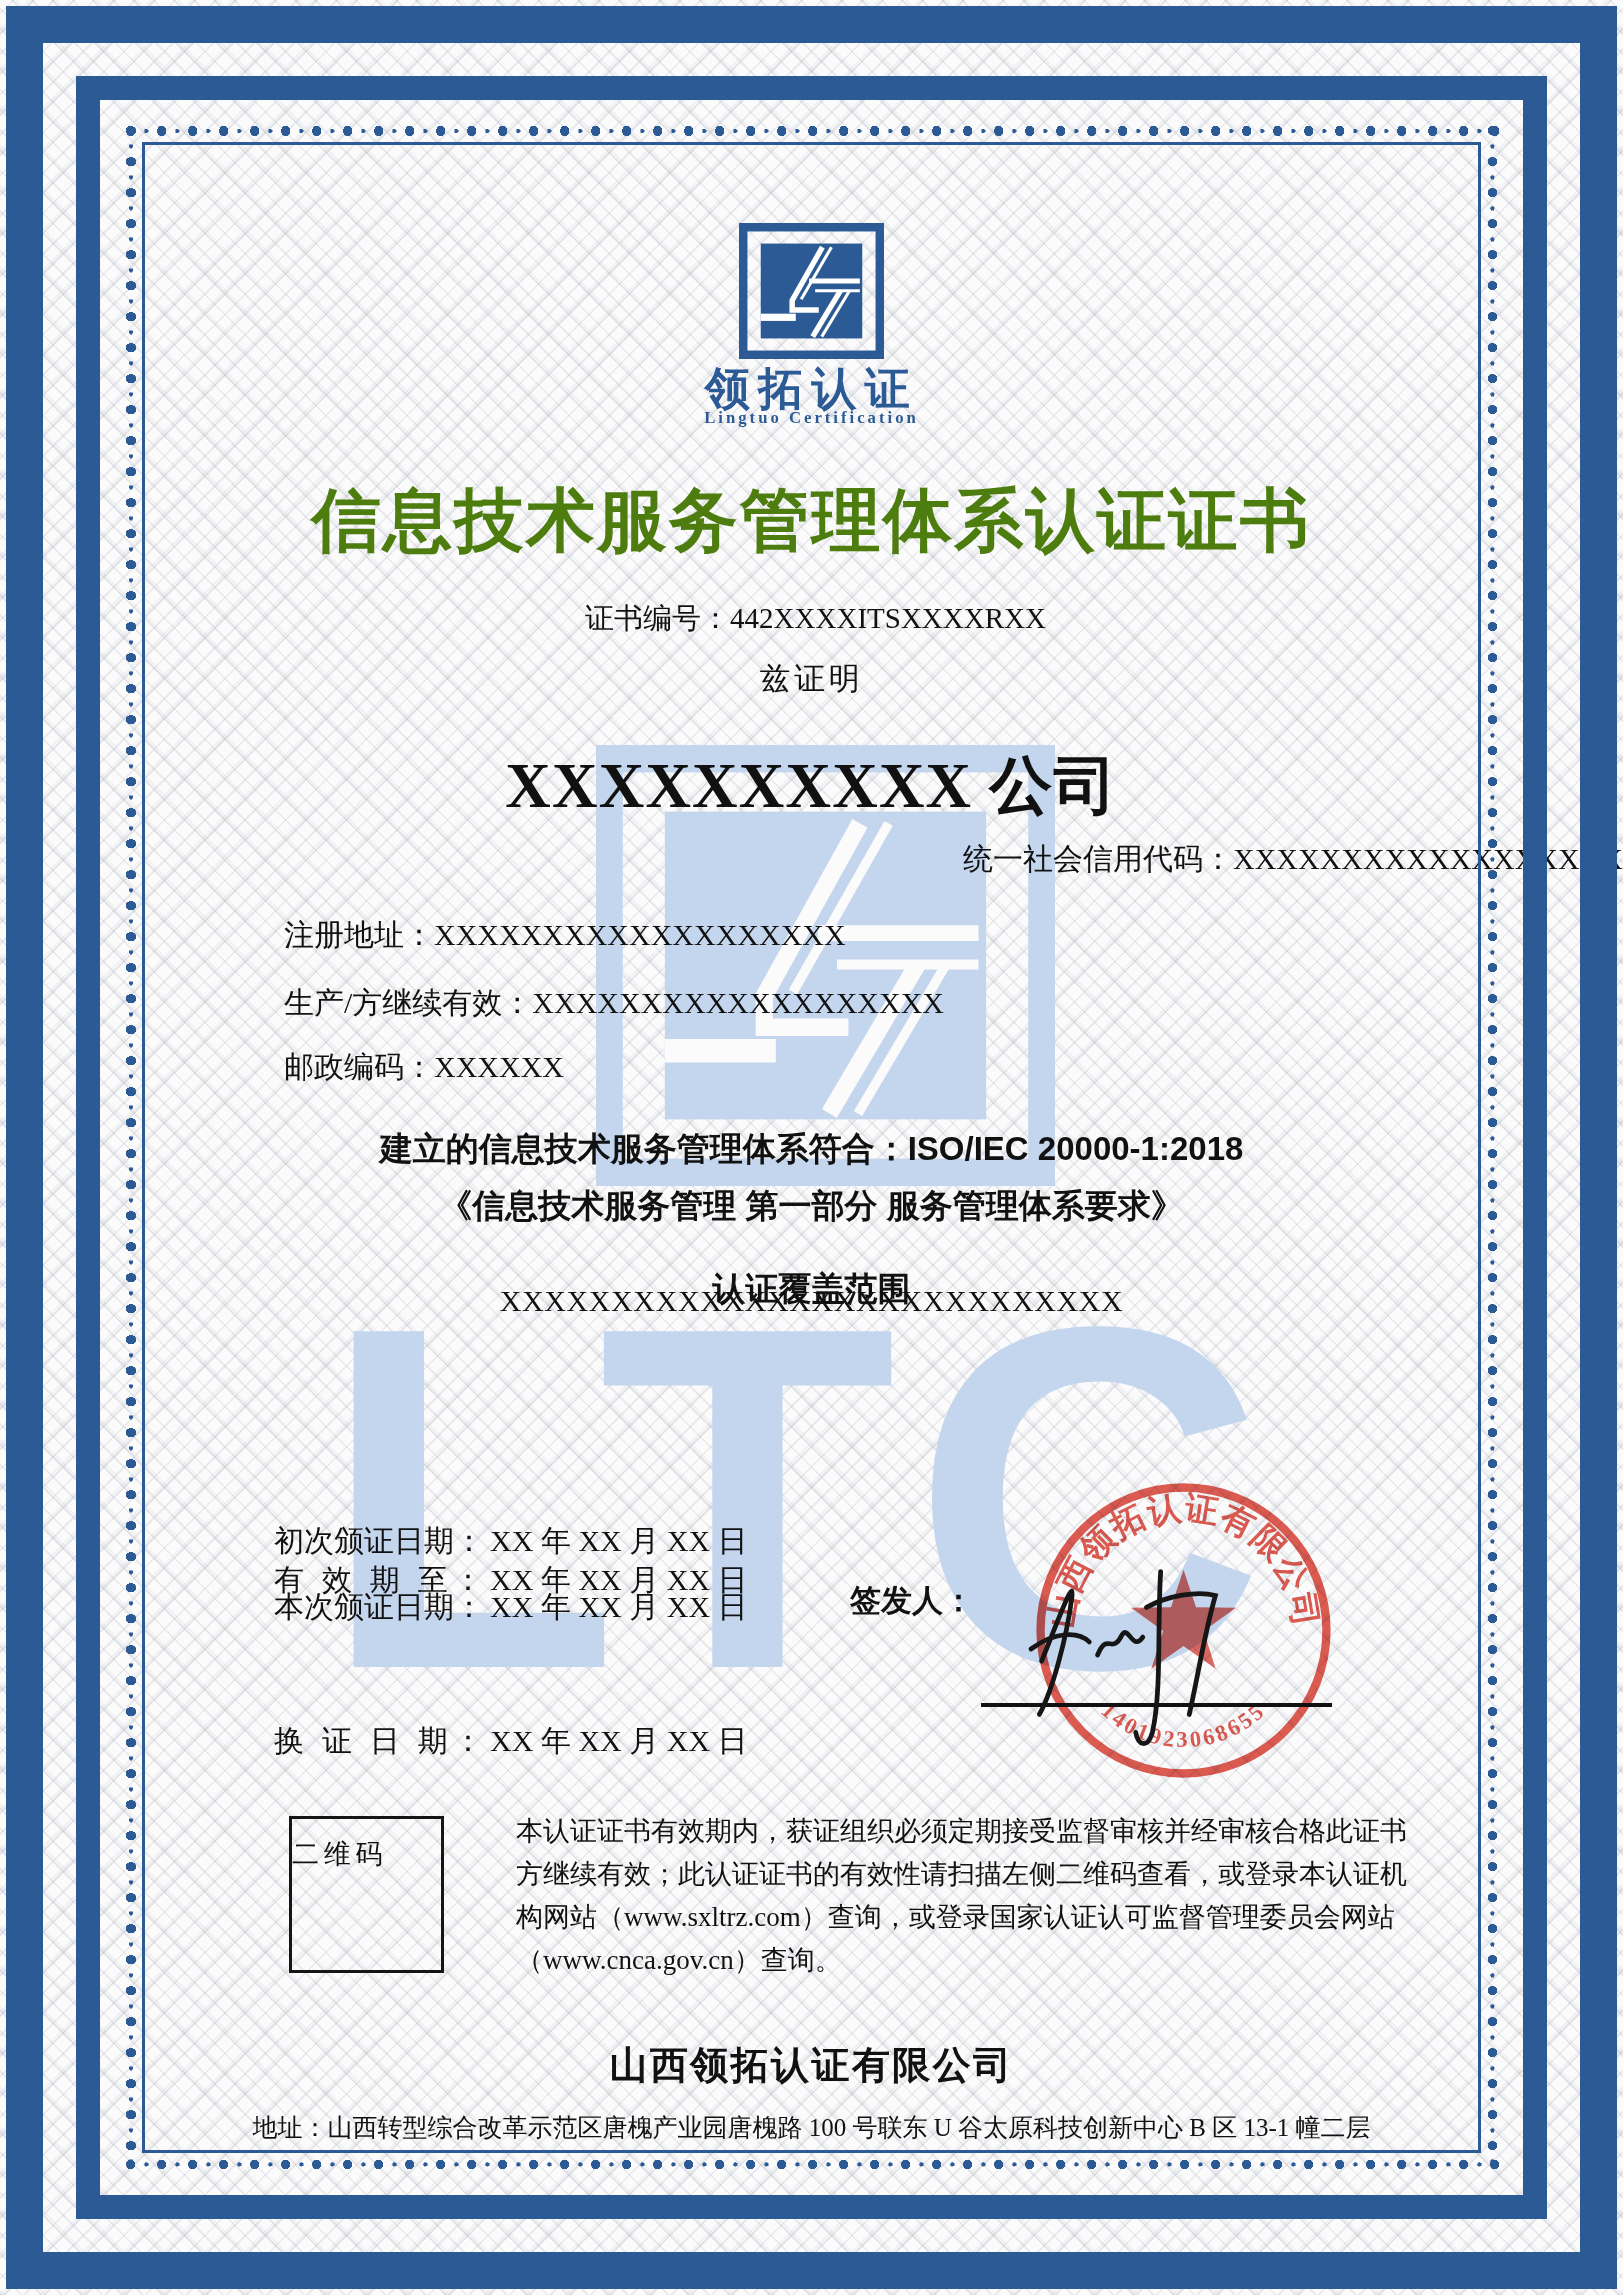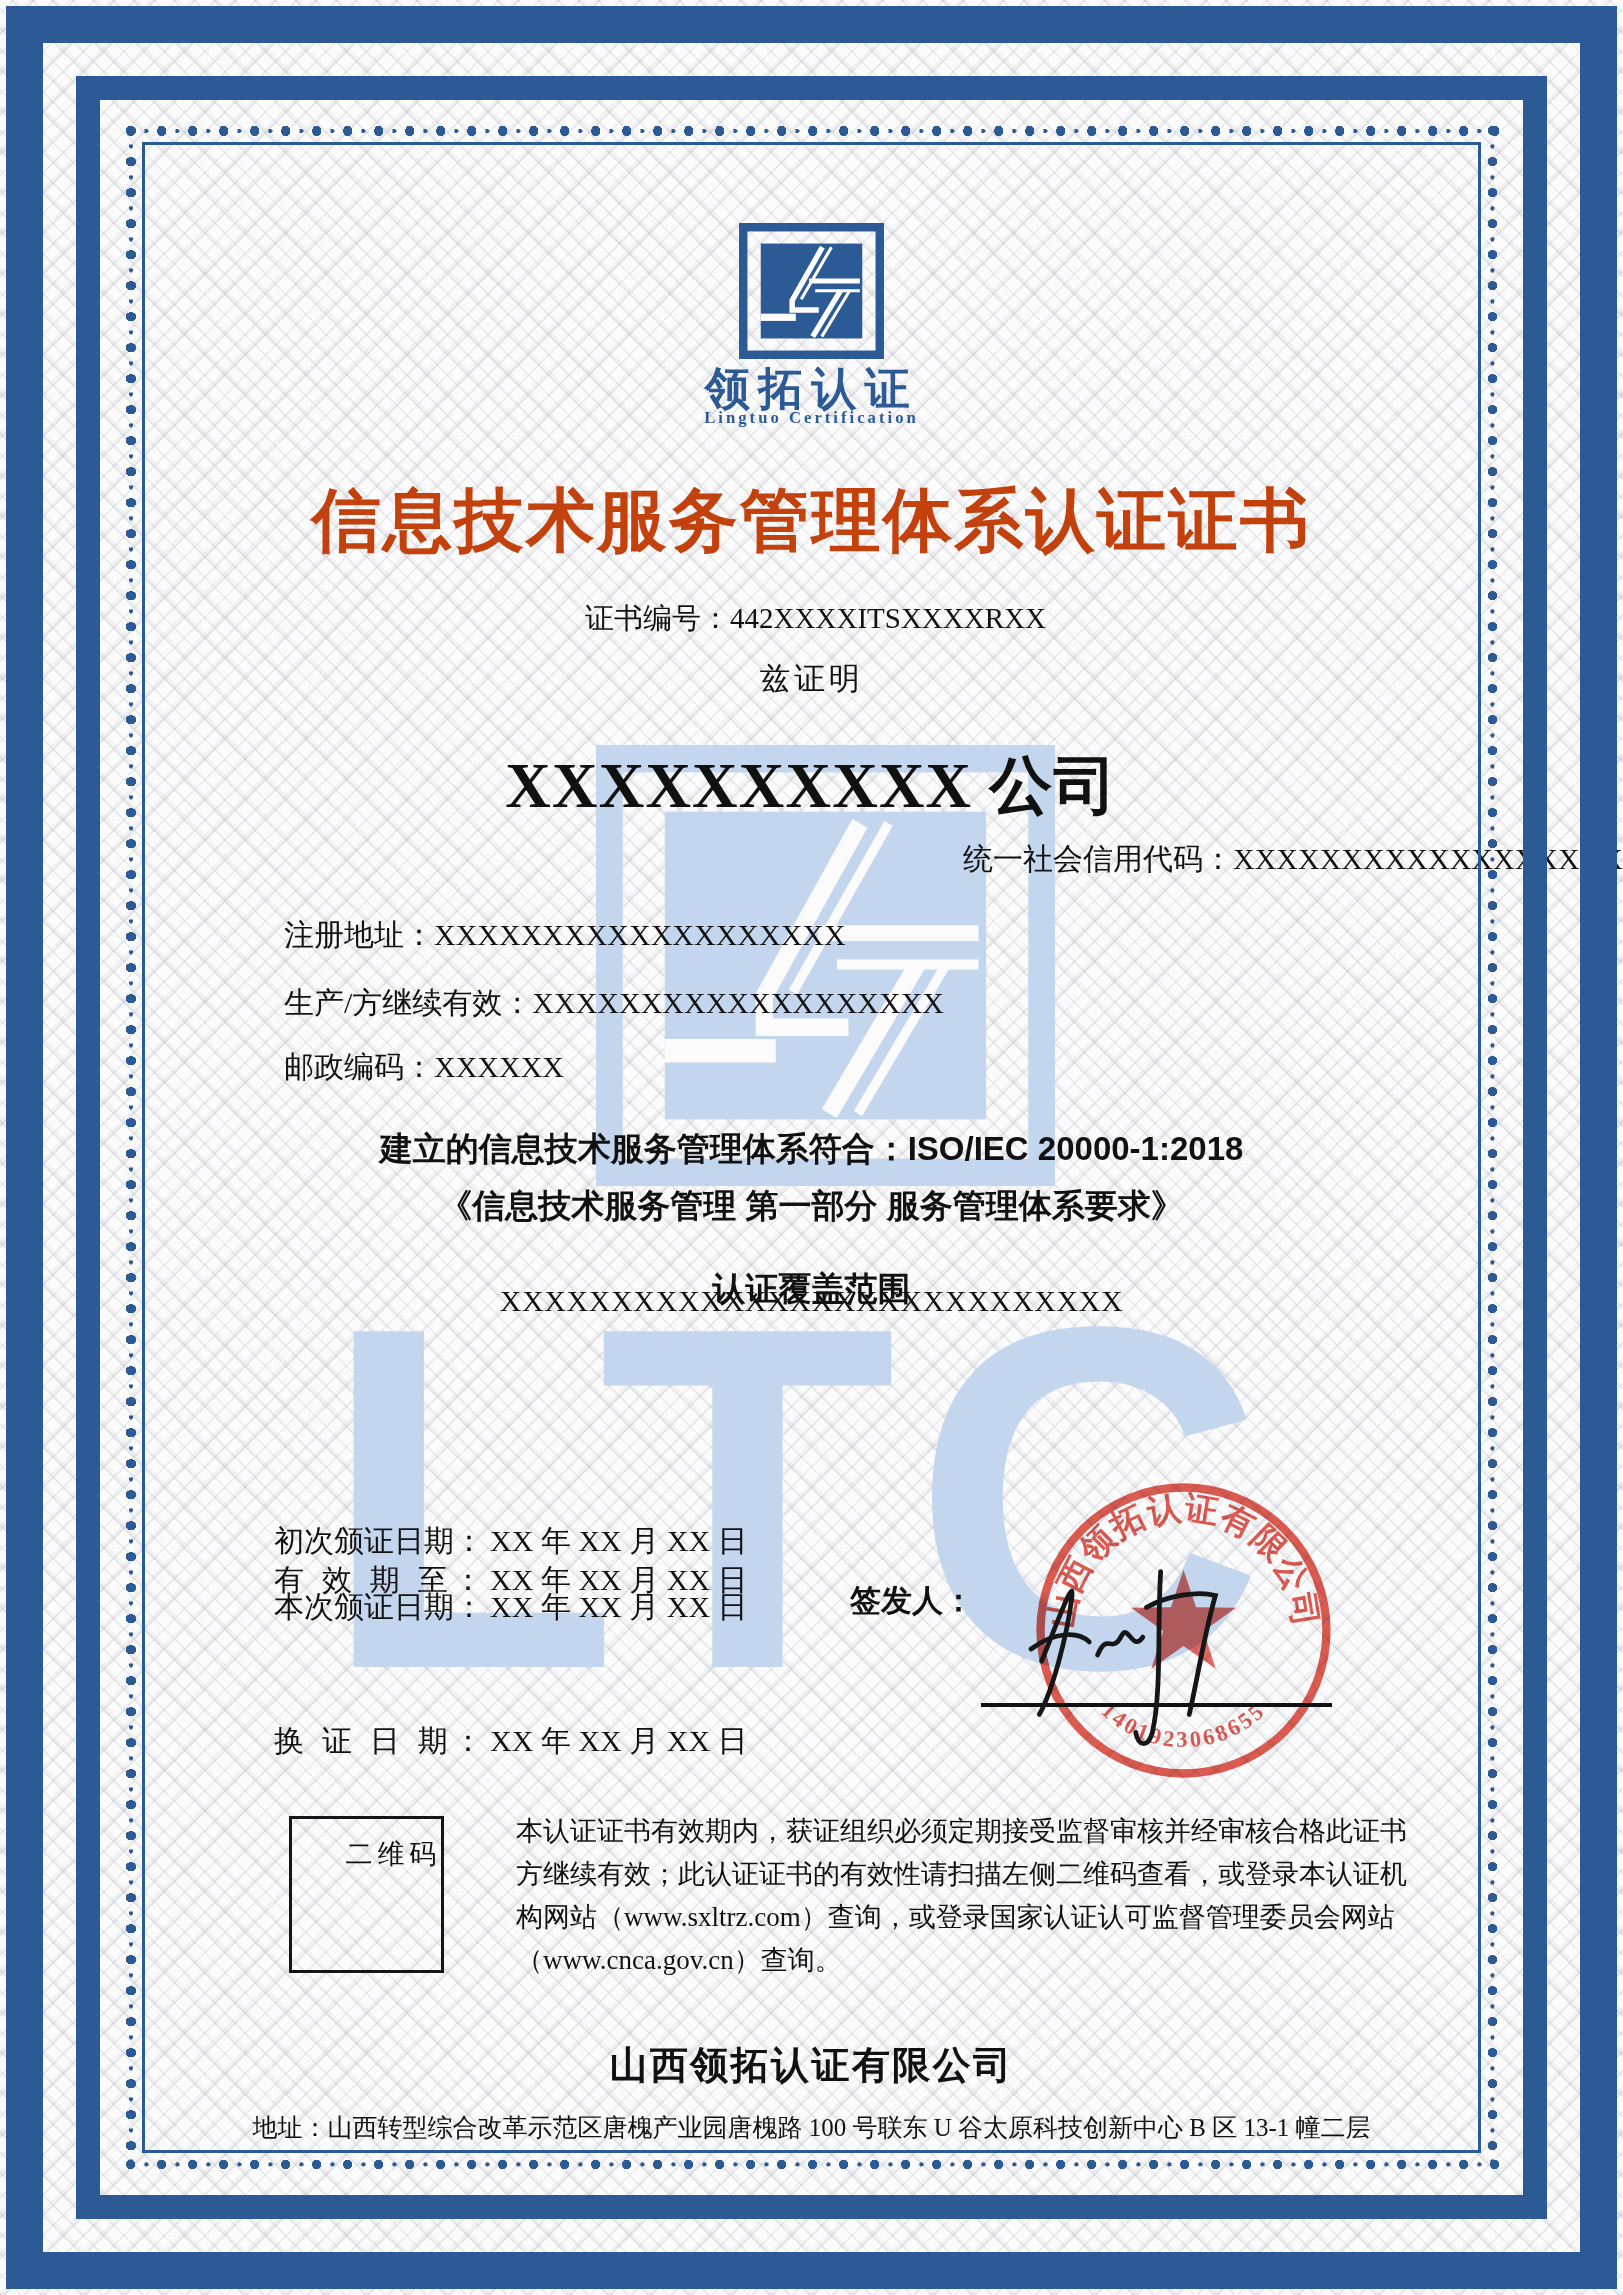--- a/index.html
+++ b/index.html
@@ -45,41 +45,41 @@
     font-weight:700;font-size:488px;line-height:.73;letter-spacing:15.5px;color:#c4d6ee;
   }
   .wm-logo{left:596px;top:745px;width:459px;height:441px;color:#c4d6ee;}
   
   .abs{position:absolute;z-index:2;}
   .centered{left:0;right:0;text-align:center;}
   .logo-box{left:739px;top:223px;width:145px;height:136px;color:#2b5a94;}
   .logo-cn{top:359px;font-size:45px;font-weight:700;color:#2b5a94;letter-spacing:8.3px;}
   .logo-en{top:408px;font-size:16.7px;font-weight:700;color:#2b5a94;letter-spacing:3px;}
   .title{top:475px;font-size:69px;font-weight:900;letter-spacing:2.4px;
-         font-family:"Liberation Sans","DejaVu Sans",sans-serif;color:#c2410c;}
+         font-family:"Liberation Sans","DejaVu Sans",sans-serif;color:#4d7c0f;}
   .certno{top:599px;font-size:29px;padding-left:8px;}
   .attest{top:658px;font-size:31px;letter-spacing:3.6px;}
   .company{top:743px;font-size:63px;font-weight:700;letter-spacing:1.2px;}
   .credit{left:424px;top:839px;font-size:30px;white-space:nowrap;}
   .fieldrow{left:284px;font-size:30px;white-space:nowrap;}
   .row-reg{top:915px;} .row-op{top:983px;} .row-post{top:1047px;}
   .std{font-weight:700;font-family:"Liberation Sans","DejaVu Sans",sans-serif;font-size:33px;}
   .std1{top:1127px;} .std2{top:1184px;}
   .scope-h{top:1267px;font-size:33px;font-weight:700;font-family:"Liberation Sans","DejaVu Sans",sans-serif;}
   .scope-v{top:1284px;font-size:30px;letter-spacing:0.6px;}
   .daterow{left:274px;font-size:30px;white-space:nowrap;}
   .daterow .dlabel{display:inline-block;width:209px;text-align-last:justify;text-align:justify;}
   .daterow .dvalue{margin-left:7.1px;}
   .dr1{top:1521px;} .dr2{top:1587px;} .dr3{top:1560px;} .dr4{top:1721px;}
   .issuer{left:850px;top:1580px;font-size:31px;font-weight:700;z-index:4;}
   .sigline{left:981px;top:1703px;width:351px;height:4.2px;background:#111;z-index:4;}
   .signature{left:1019px;top:1536px;width:256px;height:232px;z-index:4;}
   .stamp{left:1031px;top:1478px;width:305px;height:305px;z-index:3;opacity:.93;mix-blend-mode:multiply;}
   .qrbox{left:289px;top:1816px;width:149px;height:151px;border:3px solid #151515;z-index:2;}
-  .qrlabel{position:absolute;left:0;right:0;top:16.7px;text-align:right;font-size:27px;letter-spacing:4.8px;}
+  .qrlabel{position:absolute;left:0;right:0;top:16.7px;text-align:left;font-size:27px;letter-spacing:4.8px;}
   .legal{left:516px;top:1810px;width:910px;font-size:27px;line-height:43px;z-index:2;}
   .legal div{white-space:nowrap;}
   .foot-co{top:2040px;font-size:38px;font-weight:900;letter-spacing:2.4px;
            font-family:"Liberation Sans","DejaVu Sans",sans-serif;}
   .foot-addr{top:2111px;font-size:25px;}
   .stamp text{font-family:"Liberation Serif","DejaVu Serif",serif;}
 </style>
 </head>
 <body>
 

